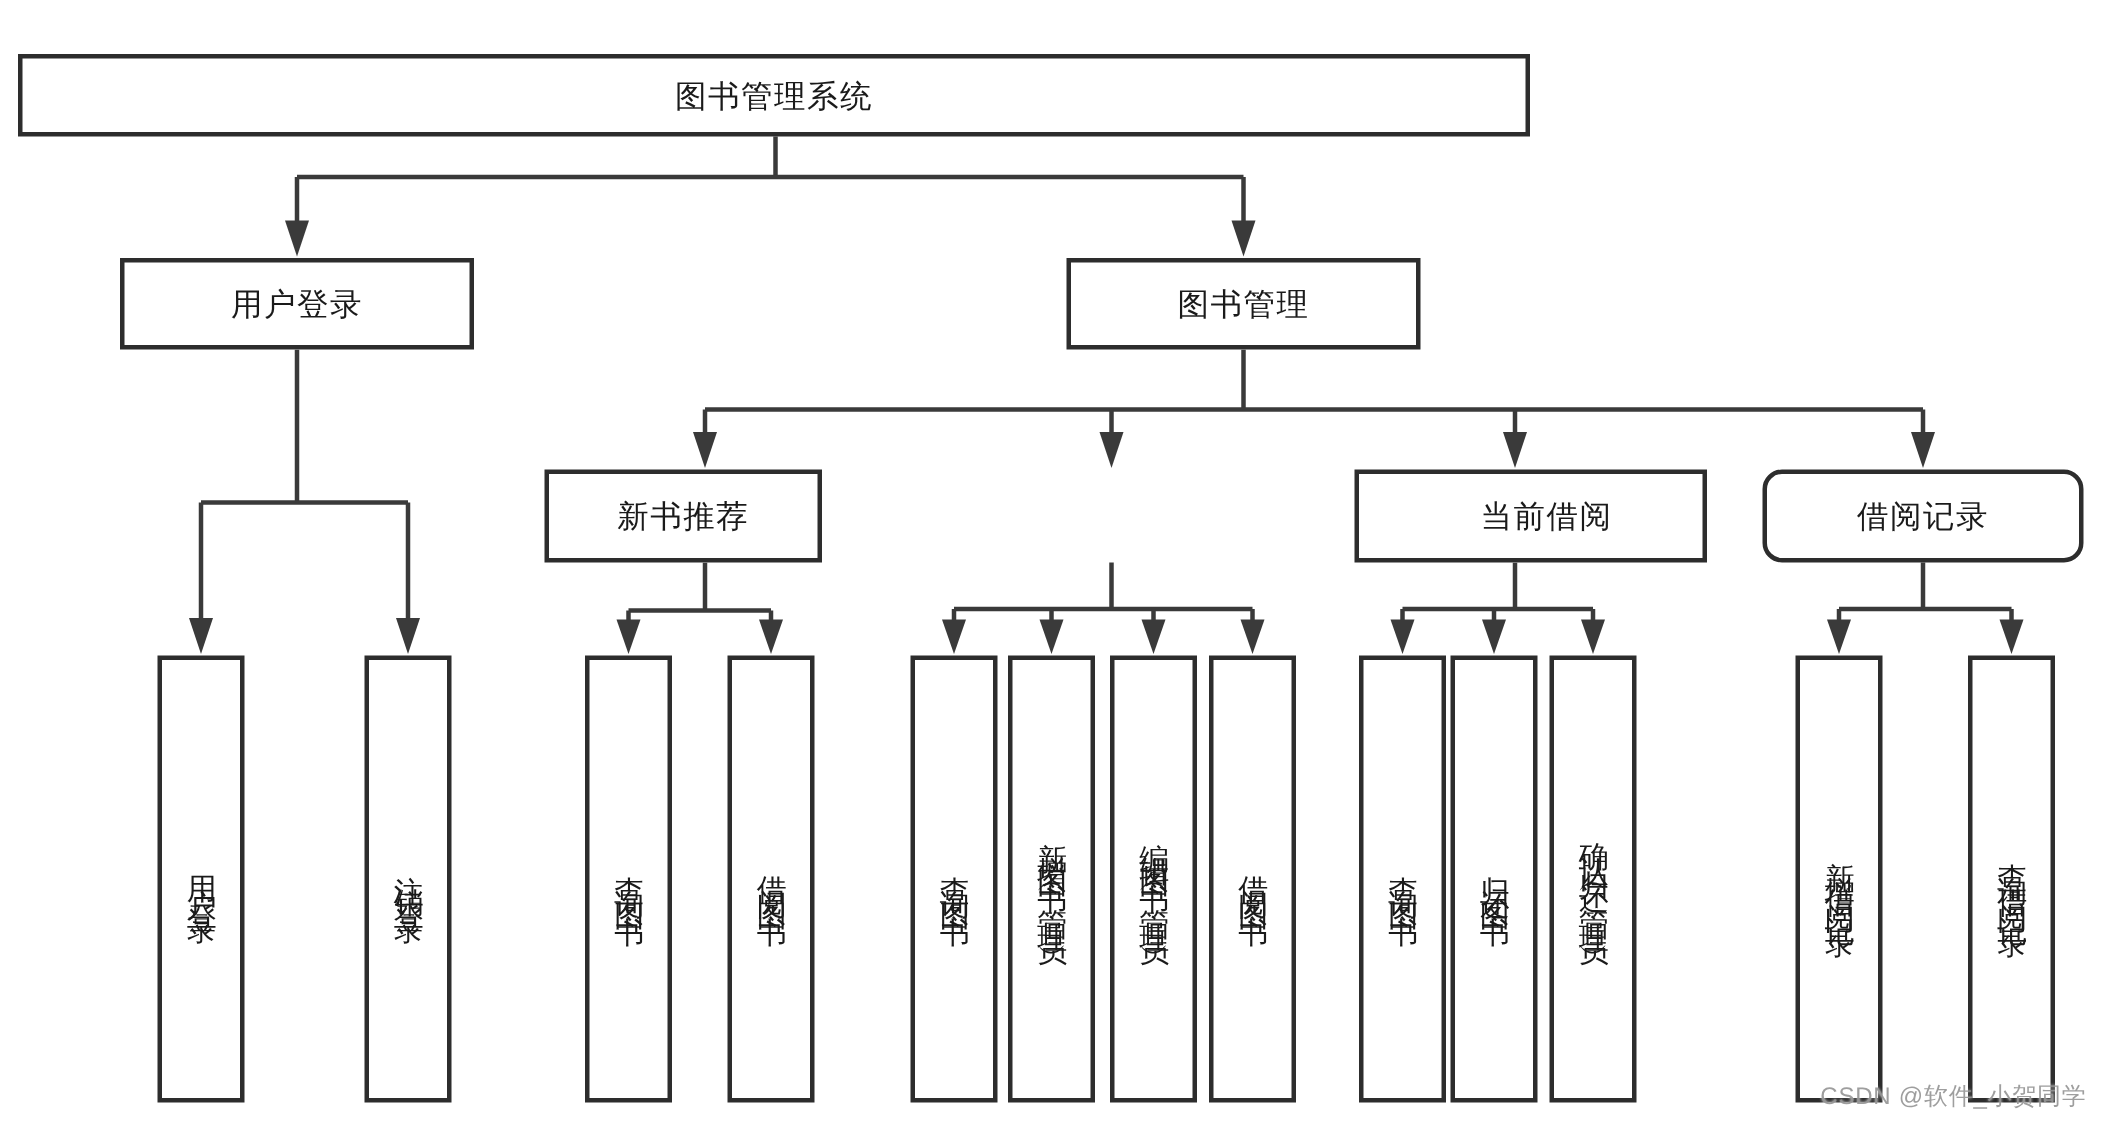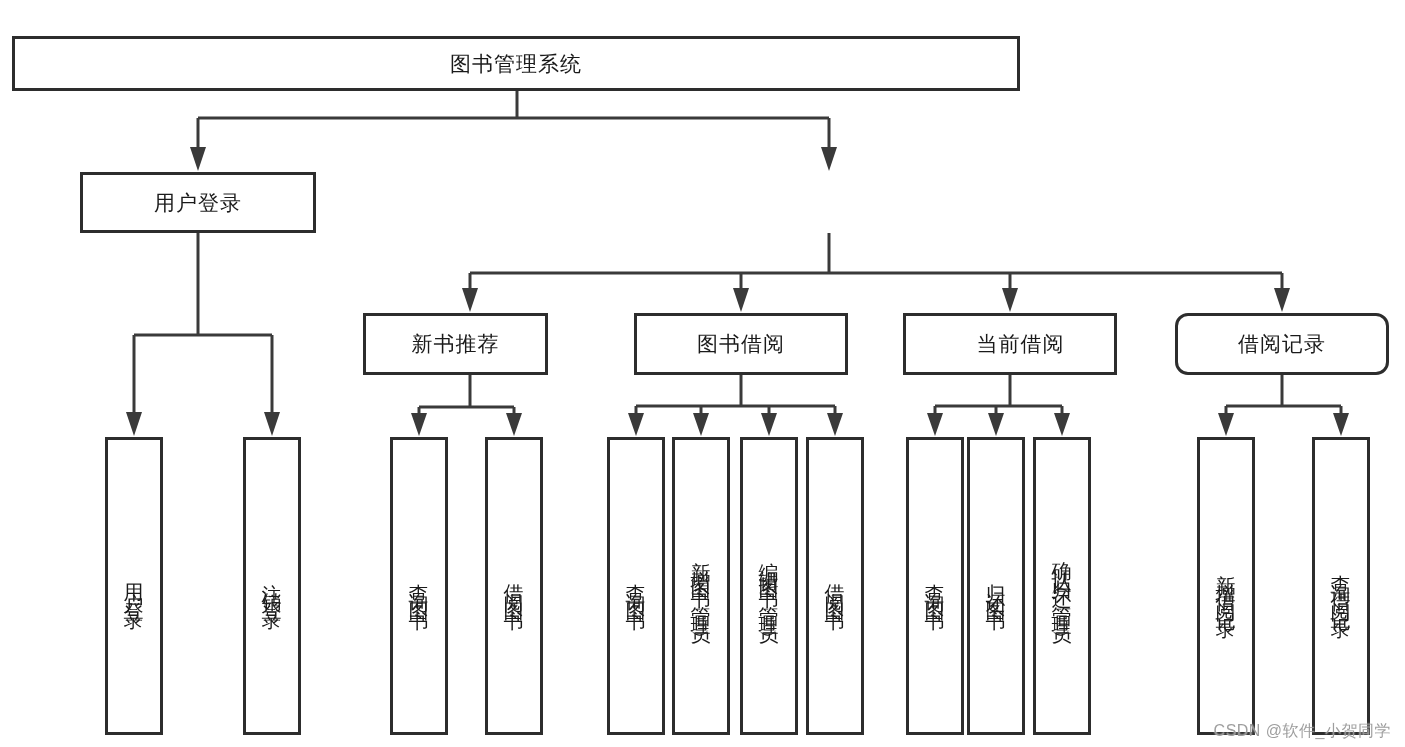--- a/index.html
+++ b/index.html
@@ -134,28 +134,28 @@
     </g>
   </svg>
 
   <div class="node" style="left:12px; top:13px; width:1008px; height:55px;margin-top:23px;">
     <span class="h-label">图书管理系统</span>
   </div>
 
   <div class="node" style="left:80px; top:172px; width:236px; height:61px;">
     <span class="h-label">用户登录</span>
   </div>
+  <div class="node" style="left:711px; top:172px; width:236px; height:61px;">
+    <span class="h-label">图书管理</span>
+  </div>
 
   <div class="node" style="left:363px; top:313px; width:185px; height:62px;">
     <span class="h-label">新书推荐</span>
   </div>
-  <div class="node" style="left:634px; top:313px; width:214px; height:62px;">
-    <span class="h-label">图书借阅</span>
-  </div>
-  <div class="node" style="left:903px; top:313px; width:214px; height:62px;padding-left:21px;">
+  <div class="node" style="left:903px; top:313px; width:235px; height:62px;padding-left:21px;">
     <span class="h-label">当前借阅</span>
   </div>
   <div class="node" style="left:1175px; top:313px; width:214px; height:62px;border-radius:13px;">
     <span class="h-label">借阅记录</span>
   </div>
 
   <div class="node leaf" style="left:105px;">
     <span class="v-label">用户登录</span>
   </div>
   <div class="node leaf" style="left:243px;">

